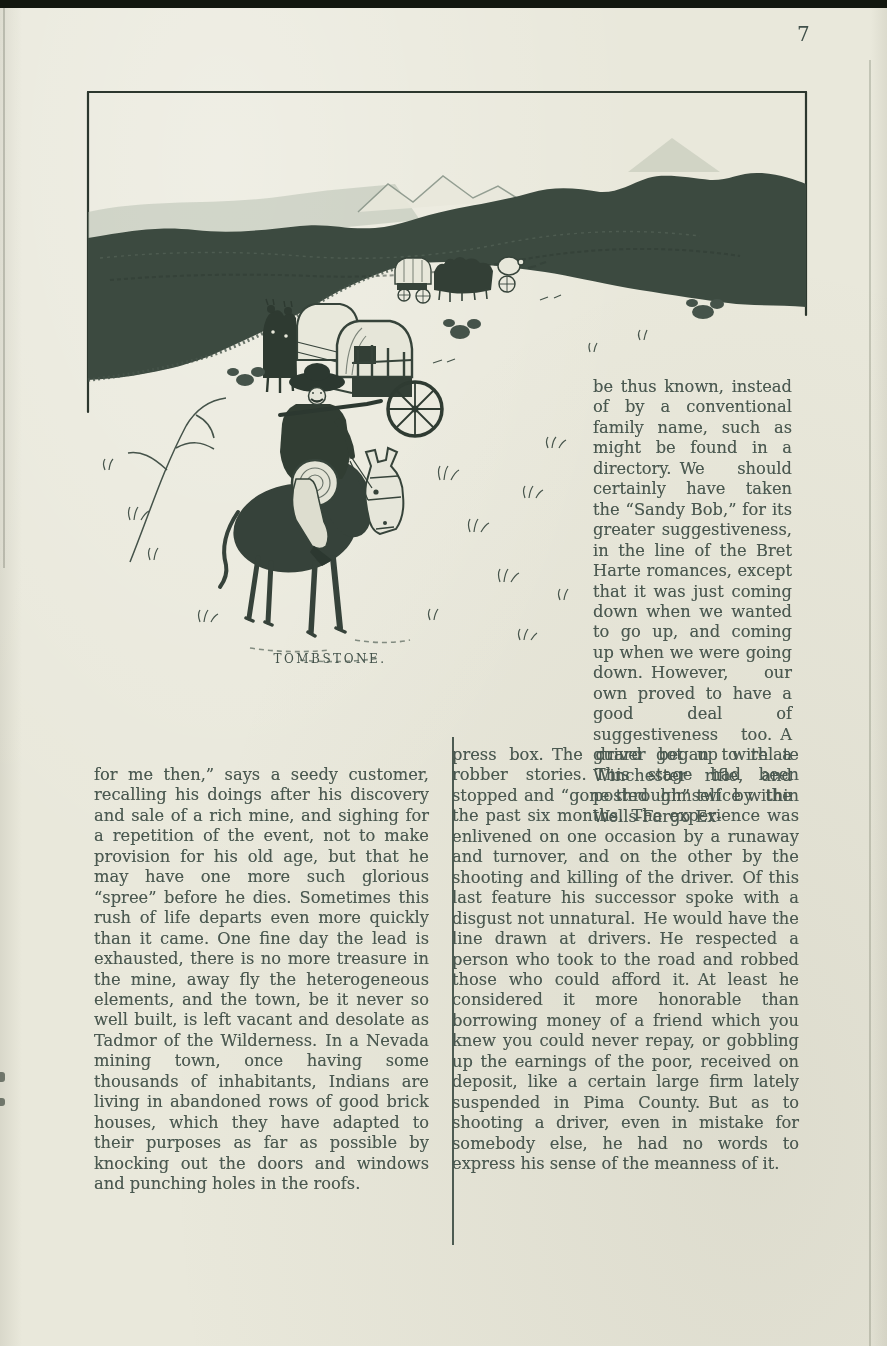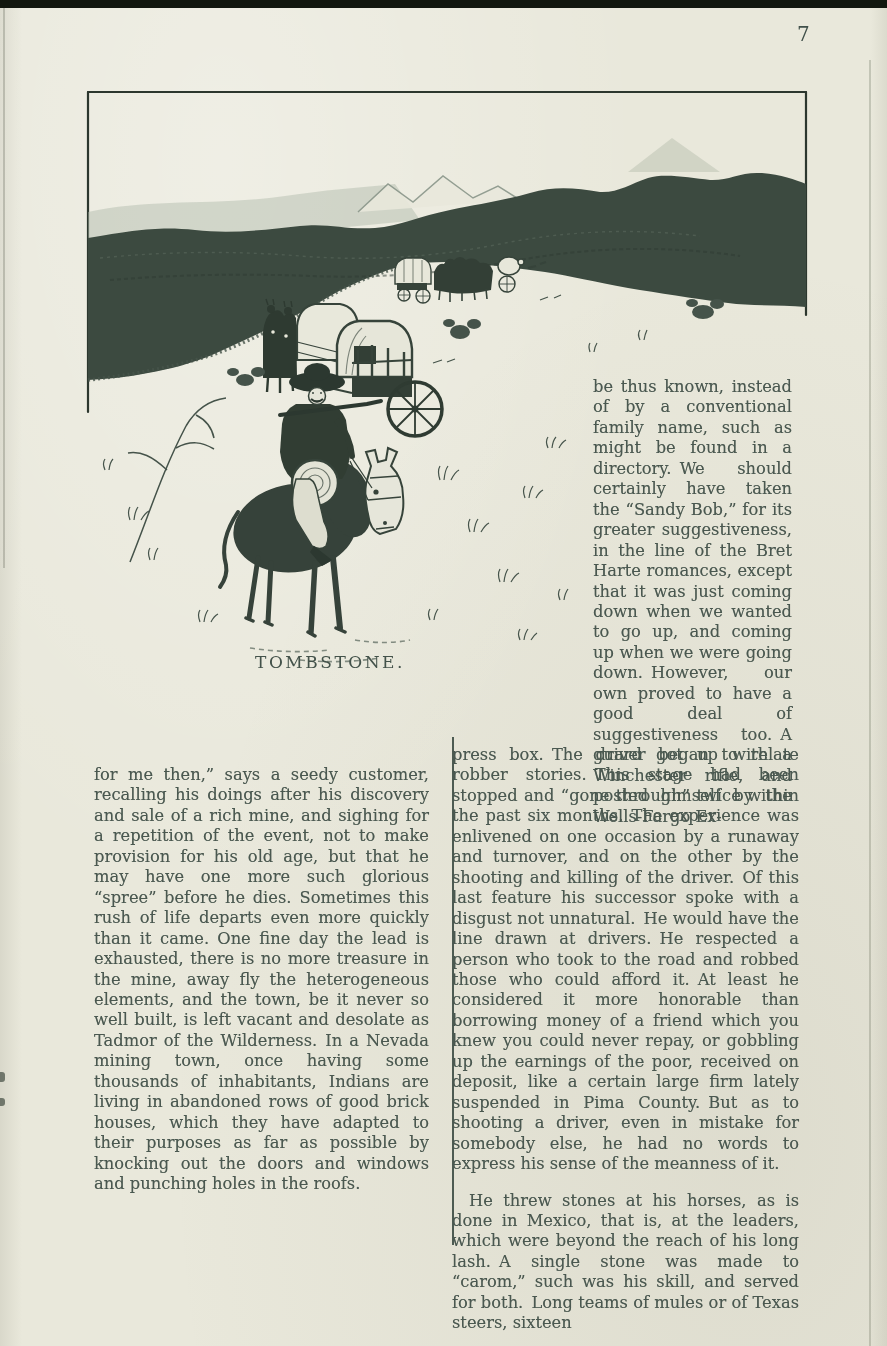--- a/index.html
+++ b/index.html
@@ -21,21 +21,21 @@
   .scan-edge-left{position:absolute;left:3px;top:8px;width:2px;height:560px;background:rgba(90,95,80,.28);}
   .scan-edge-right{position:absolute;left:869px;top:60px;width:2px;height:1286px;background:rgba(110,115,95,.30);}
   .edge-mark{position:absolute;left:0;width:5px;background:rgba(40,52,42,.6);border-radius:0 3px 3px 0;}
   .edge-mark.m1{top:1072px;height:10px;}
   .edge-mark.m2{top:1098px;height:8px;}
   .page-number{position:absolute;left:797px;top:22px;font-size:20px;color:#40504a;}
   .illustration{position:absolute;left:0;top:0;width:887px;height:700px;margin:0;}
   .illustration svg{display:block;}
   .caption{
     position:absolute;left:230px;top:652px;width:200px;
-    text-align:center;font-size:17px;letter-spacing:2.5px;color:#43524a;
+    text-align:center;font-size:12px;letter-spacing:2.5px;color:#43524a;
   }
   .col{position:absolute;text-align:justify;font-size:16.3px;line-height:20.45px;
        text-shadow:0 0 .6px rgba(72,87,78,.45);}
   .col p{margin:16px;}
   .col p.indent{text-indent:17px;}
   .col-right-top{left:577px;top:361px;width:231px;}
   .col-left{left:78px;top:749px;width:367px;}
   .col-right-bottom{left:436px;top:729px;width:379px;}
   .column-rule{position:absolute;left:452px;top:737px;width:2px;height:508px;background:#4d5b52;}
 </style>
@@ -220,16 +220,15 @@
   </div>
 
   <div class="col col-left">
     <p>for me then,” says a seedy customer, recalling his doings after his discovery and sale of a rich mine, and sighing for a repetition of the event, not to make provision for his old age, but that he may have one more such glorious “spree” before he dies. Sometimes this rush of life departs even more quickly than it came. One fine day the lead is exhausted, there is no more treasure in the mine, away fly the heterogeneous elements, and the town, be it never so well built, is left vacant and desolate as Tadmor of the Wilderness. In a Nevada mining town, once having some thousands of inhabitants, Indians are living in abandoned rows of good brick houses, which they have adapted to their purposes as far as possible by knocking out the doors and windows and punching holes in the roofs.</p>
   </div>
 
   <div class="column-rule"></div>
 
   <div class="col col-right-bottom">
     <p>press box. The driver began to relate robber stories. This stage had been stopped and “gone through” twice within the past six months. The experience was enlivened on one occasion by a runaway and turnover, and on the other by the shooting and killing of the driver. Of this last feature his successor spoke with a disgust not unnatural. He would have the line drawn at drivers. He respected a person who took to the road and robbed those who could afford it. At least he considered it more honorable than borrowing money of a friend which you knew you could never repay, or gobbling up the earnings of the poor, received on deposit, like a certain large firm lately suspended in Pima County. But as to shooting a driver, even in mistake for somebody else, he had no words to express his sense of the meanness of it.</p>
-    <p class="indent">He threw stones at his horses, as is done in Mexico, that is, at the leaders, which were beyond the reach of his long lash. A single stone was made to “carom,” such was his skill, and served for both. Long teams of mules or of Texas steers, sixteen</p>
   </div>
 
 </div>
 
 </body></html>

